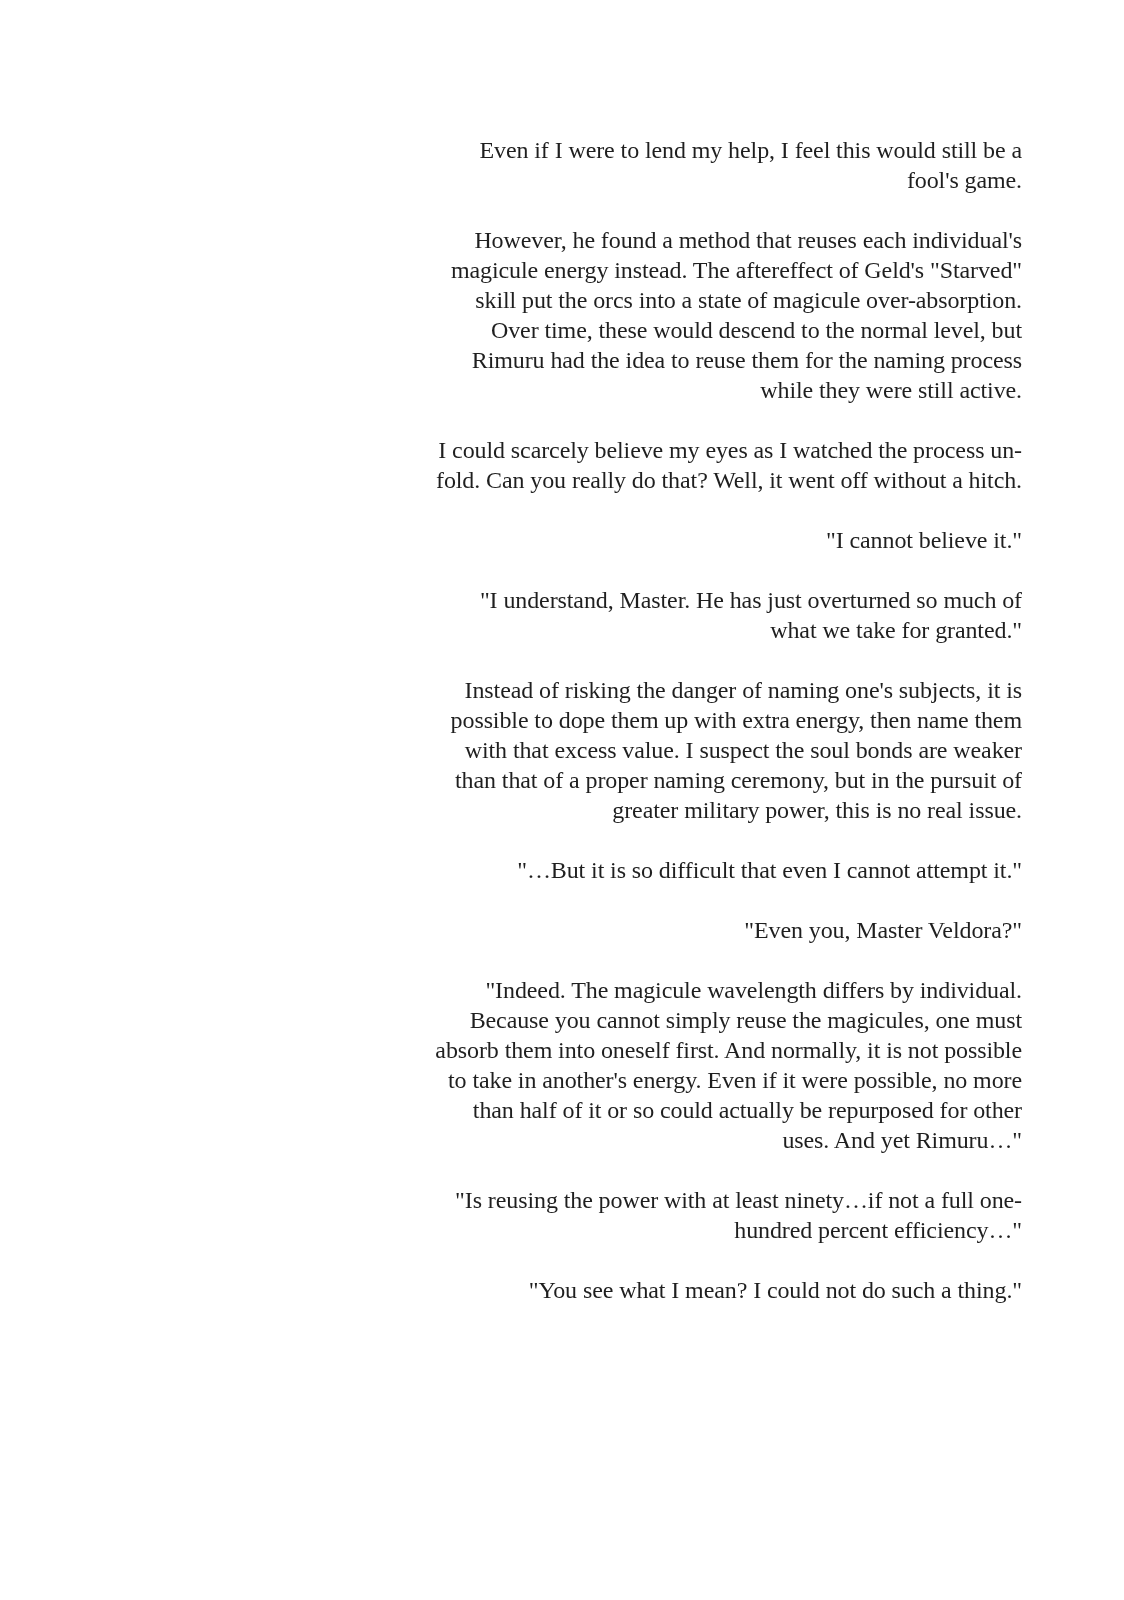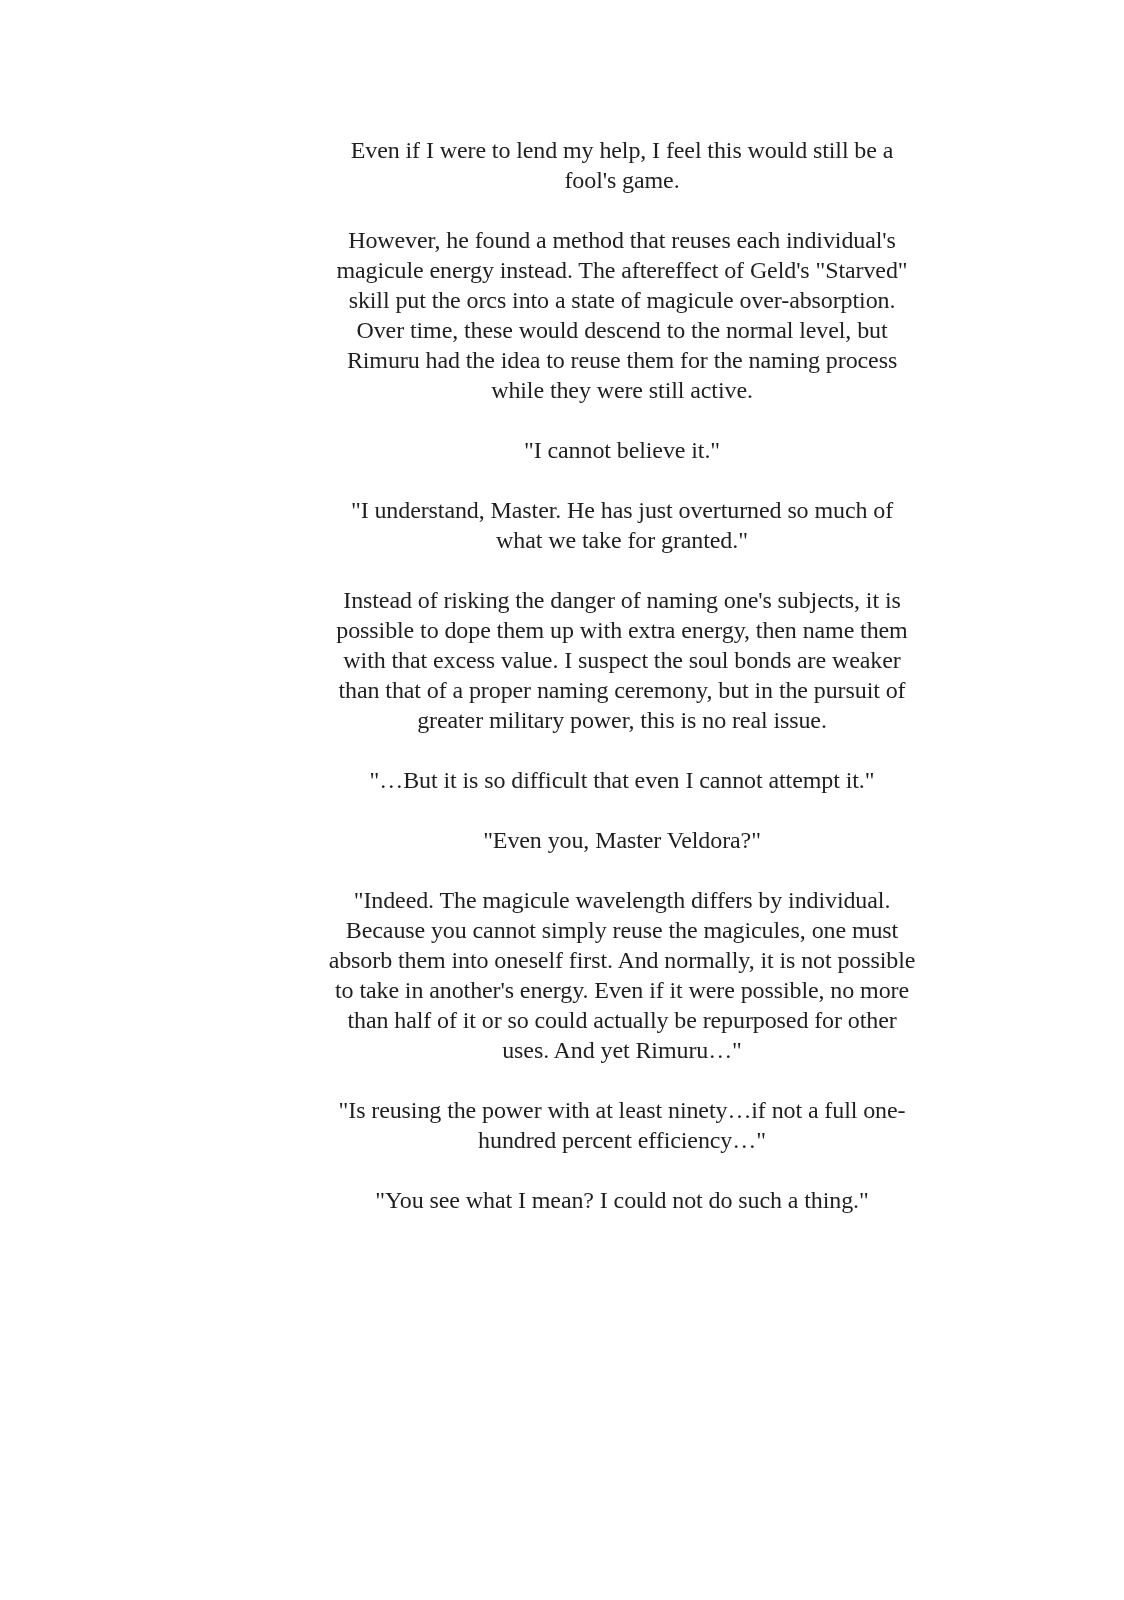--- a/index.html
+++ b/index.html
@@ -17,41 +17,43 @@
   }
   .text-column {
     position: absolute;
     left: 222px;
     top: 135px;
     width: 800px;
     color: #1f1f1f;
     font-size: 24px;
     line-height: 30px;
     letter-spacing: -0.1px;
-    text-align: center;
+    text-align: right;
   }
   .text-column p {
     margin: 0 0 30px 0;
     padding: 0;
     white-space: pre-line; 
   }
 </style>
 </head>
 <body>
 
 <div class="page">
   <div class="text-column">
     <p>Even if I were to lend my help, I feel this would still be a
 fool's game.</p>
     <p>However, he found a method that reuses each individual's
 magicule energy instead. The aftereffect of Geld's "Starved"
 skill put the orcs into a state of magicule over-absorption.
 Over time, these would descend to the normal level, but
 Rimuru had the idea to reuse them for the naming process
 while they were still active.</p>
+    <p>I could scarcely believe my eyes as I watched the process un-
+fold. Can you really do that? Well, it went off without a hitch.</p>
     <p>"I cannot believe it."</p>
     <p>"I understand, Master. He has just overturned so much of
 what we take for granted."</p>
     <p>Instead of risking the danger of naming one's subjects, it is
 possible to dope them up with extra energy, then name them
 with that excess value. I suspect the soul bonds are weaker
 than that of a proper naming ceremony, but in the pursuit of
 greater military power, this is no real issue.</p>
     <p>"…But it is so difficult that even I cannot attempt it."</p>
     <p>"Even you, Master Veldora?"</p>

